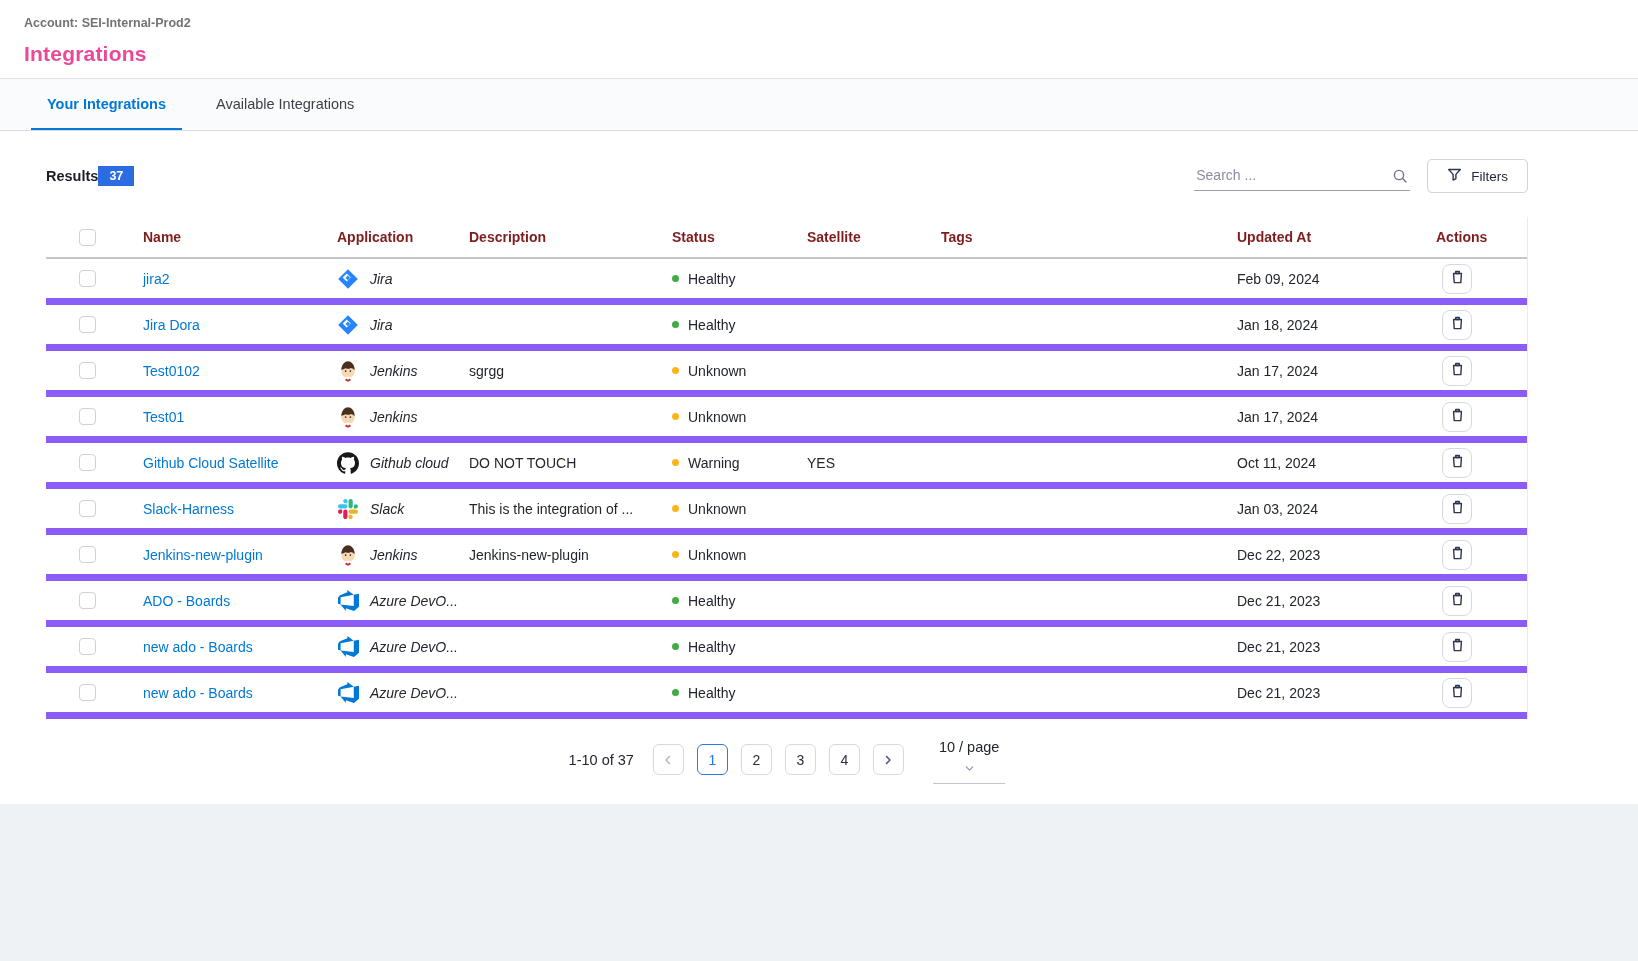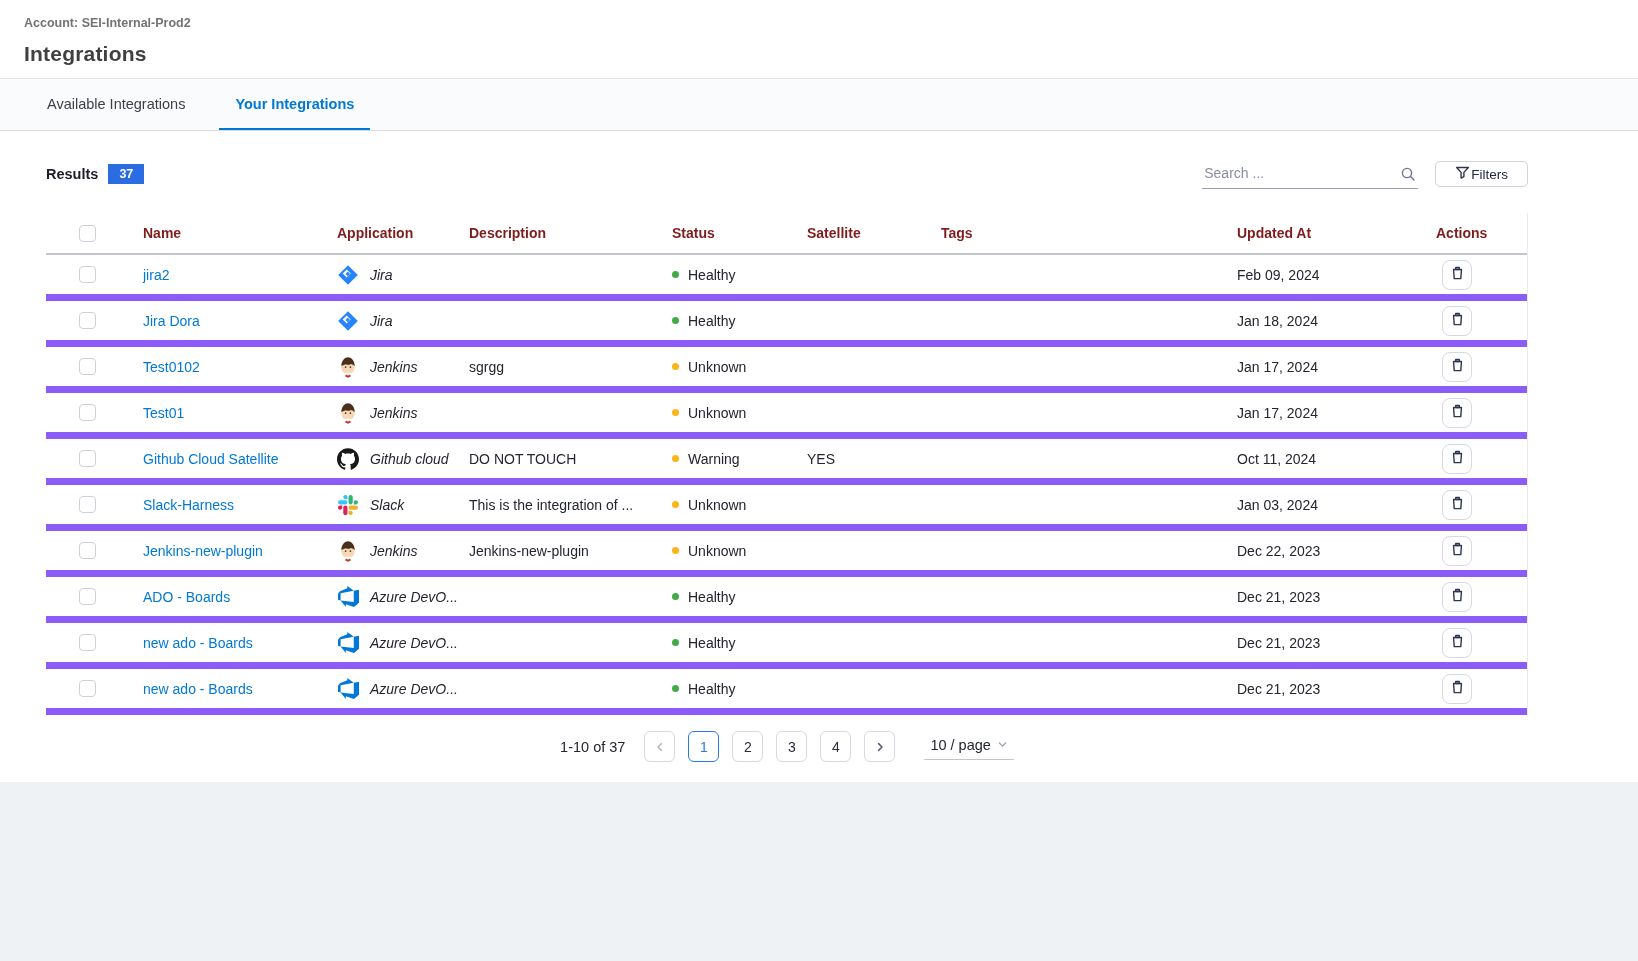--- a/index.html
+++ b/index.html
@@ -5,37 +5,37 @@
   * { margin:0; padding:0; box-sizing:border-box; }
   html,body { width:1638px; height:961px; }
   body {
     font-family:"Liberation Sans","DejaVu Sans",sans-serif;
     background:#eef2f5; color:#22242e;
     -webkit-font-smoothing:antialiased;
   }
   
   .page-header { background:#fff; padding:13px 24px 12px; border-bottom:1px solid #e5e6eb; }
   .account-link { color:#737373; font-size:12.5px; font-weight:700; text-decoration:none; display:inline-block; cursor:pointer; }
-  .page-title { font-size:21px; font-weight:700; color:#404040; margin-top:11px; letter-spacing:.2px; }
+  .page-title { font-size:21px; font-weight:700; color:#ec4899; margin-top:11px; letter-spacing:.2px; }
   
   .tab-strip { background:#fafbfc; border-bottom:1px solid #d9dbe1; height:52px; display:flex; align-items:stretch; padding:0 31px; }
   .tab { display:flex; align-items:center; padding:0 16px; margin-right:18px; font-size:14.5px; font-weight:500; color:#3d4048; cursor:pointer; border-bottom:2px solid transparent; }
   .tab.active { color:#0278d5; font-weight:700; border-bottom-color:#0278d5; }
   
   .content { background:#fff; padding:0 46px 14px; }
   .toolbar { display:flex; align-items:center; justify-content:space-between; padding-top:28px; width:1482px; }
-  .results-wrap { display:flex; align-items:center; gap:10px; }
+  .results-wrap { display:flex; align-items:center; }
   .results-label { font-size:14.5px; font-weight:700; color:#1c1d26; }
   .results-badge { color:#fff; font-size:12.5px; font-weight:700; padding:3px 11px; border-radius:0; background:#2b6ce2; }
   .toolbar-right { display:flex; align-items:center; gap:17px; }
   .search-box { position:relative; width:216px; }
   .search-input { width:100%; border:none; border-bottom:1px solid #9a9db0; background:transparent; font-size:14px; padding:6px 26px 7px 2px; color:#22242e; outline:none; font-family:inherit; }
   .search-input::placeholder { color:#8b8ea1; }
   .search-icon { position:absolute; right:2px; top:7px; }
-  .filters-btn { display:flex; align-items:center; gap:1px; height:26px; padding:0 19px; background:#fff; border:1px solid #d1d2da; border-radius:5px; font-size:13.5px; font-weight:500; color:#22273f; cursor:pointer; font-family:inherit; }
+  .filters-btn { display:flex; align-items:center; gap:9px; height:34px; padding:0 19px; background:#fff; border:1px solid #d1d2da; border-radius:5px; font-size:13.5px; font-weight:500; color:#22273f; cursor:pointer; font-family:inherit; }
   
   .table-box { width:1482px; margin-top:24px; border-right:1px solid #e9eaef; }
   .trow { display:grid; grid-template-columns:97px 194px 132px 203px 135px 134px 296px 199px 1fr; align-items:center; }
   .thead { height:42px; border-bottom:2px solid #c3c4cc; font-size:14px; font-weight:700; color:#7f1d1d; }
   .tbody .trow { height:46px; border-bottom:7px solid #8b5cf6; font-size:14px; }
   .cell-check { padding-left:33px; }
   .checkbox { display:inline-block; width:17px; height:17px; border:1px solid #cfd0d8; border-radius:4px; background:#fff; cursor:pointer; vertical-align:middle; }
   .name-link { color:#0278d5; text-decoration:none; font-weight:500; cursor:pointer; }
   .app-cell { display:flex; align-items:center; gap:11px;font-style:italic; }
   .app-icon { width:22px; height:22px; display:inline-flex; align-items:center; justify-content:center; flex:0 0 auto; }
@@ -43,33 +43,33 @@
   .status-cell { display:flex; align-items:center; gap:9px; }
   .status-dot { width:7px; height:7px; border-radius:50%; flex:0 0 auto; }
   .actions-cell { padding-left:6px; }
   .trash-btn { width:30px; height:30px; border:1px solid #d8d9e0; border-radius:8px; background:#fff; display:inline-flex; align-items:center; justify-content:center; cursor:pointer; }
   
   .pagination { width:1482px; display:flex; align-items:center; justify-content:center; gap:13px; margin-top:16px; padding-bottom:6px; }
   .pg-range { font-size:14.5px; color:#23252f; margin-right:6px; }
   .pg-btn { min-width:31px; height:31px; border:1px solid #d8d9e0; border-radius:6px; background:#fff; display:inline-flex; align-items:center; justify-content:center; font-size:14px; color:#2b2d3a; cursor:pointer; font-family:inherit; }
   .pg-btn.active { border-color:#2979ea; color:#2979ea; font-weight:500; }
   .pg-btn.nav svg { display:block; }
-  .page-size { display:flex; align-items:center; gap:6px; margin-left:16px; font-size:14.5px; color:#23252f; border-bottom:1px solid #c2c4ce; padding:4px 6px 6px; cursor:pointer; }
+  .page-size { display:flex; align-items:center; gap:6px; margin-left:16px; font-size:14.5px; color:#23252f; border-bottom:1px solid #c2c4ce; padding:4px 6px 6px; cursor:pointer;flex-direction:column; }
 </style>
 </head>
 <body>
 
 <header class="page-header">
   <a class="account-link">Account: SEI-Internal-Prod2</a>
   <h1 class="page-title">Integrations</h1>
 </header>
 
 <nav class="tab-strip">
+  <div class="tab active">Your Integrations</div>
   <div class="tab">Available Integrations</div>
-  <div class="tab active">Your Integrations</div>
 </nav>
 
 <main class="content">
 
   <div class="toolbar">
     <div class="results-wrap">
       <span class="results-label">Results</span>
       <span class="results-badge" style="background: rgb(43, 108, 226);">37</span>
     </div>
     <div class="toolbar-right">

